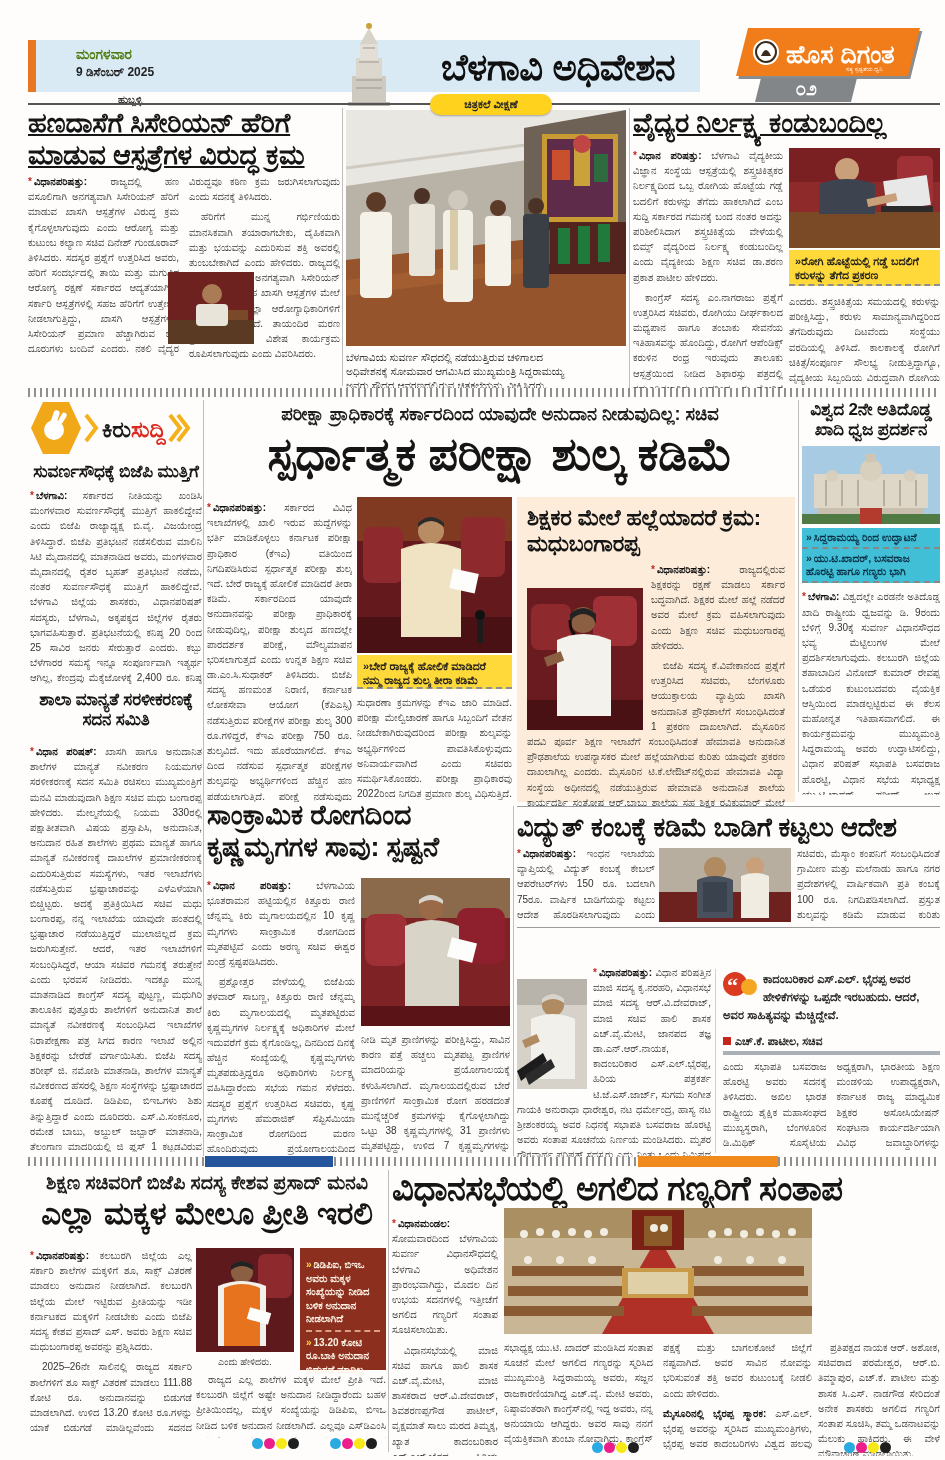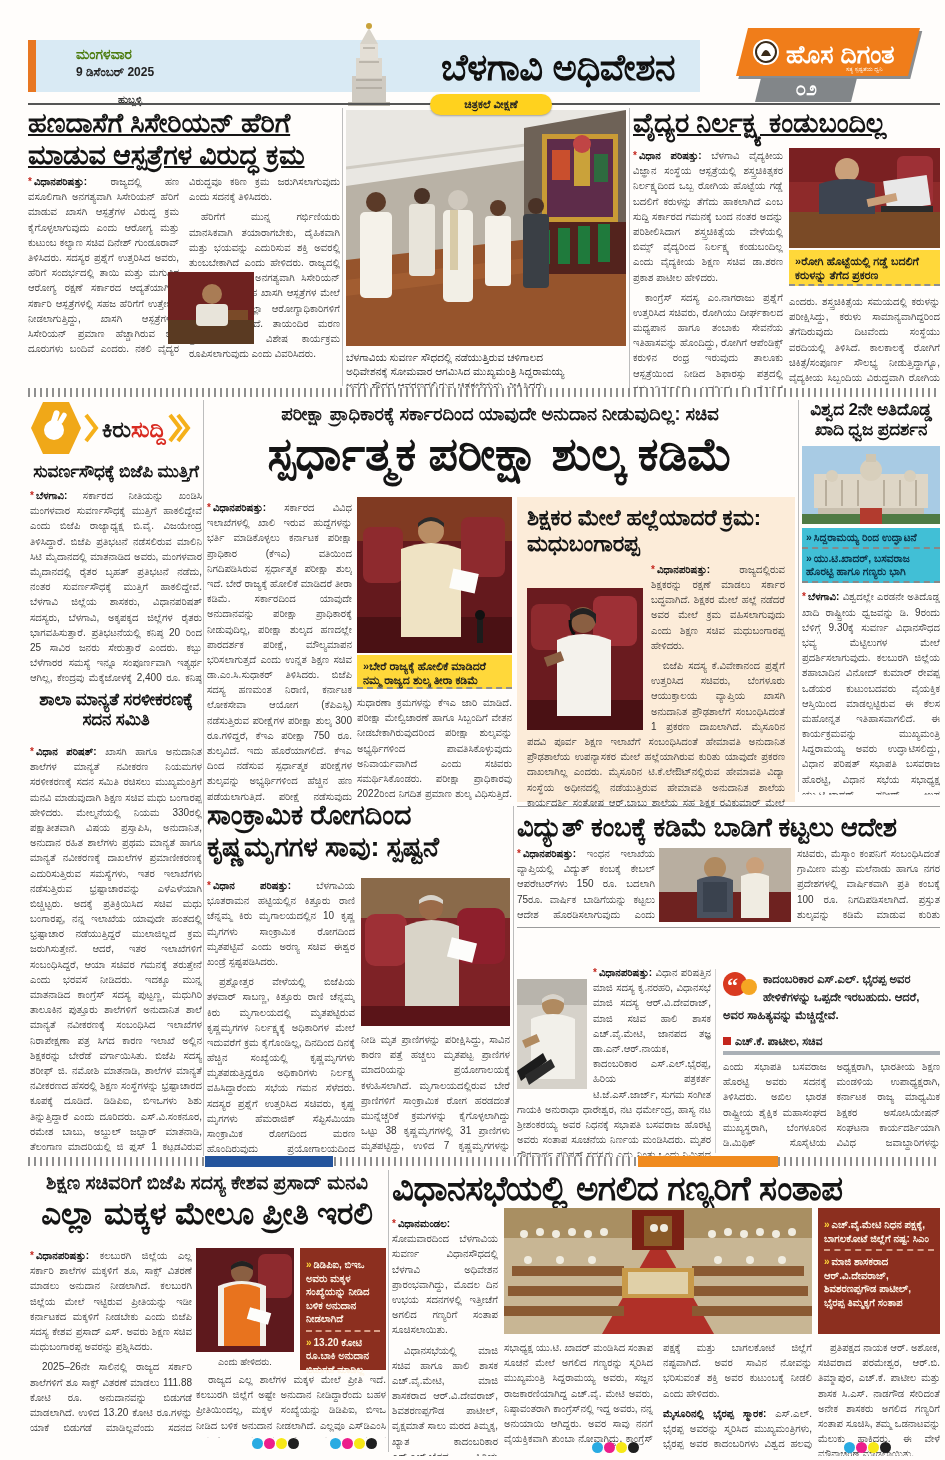--- a/index.html
+++ b/index.html
@@ -476,24 +476,20 @@
             <circle cx="214" cy="52" r="4"></circle>
             <circle cx="246" cy="52" r="4"></circle>
             <circle cx="278" cy="52" r="4"></circle>
           <circle cx="150" cy="20" r="4"></circle>
             <circle cx="160" cy="20" r="4"></circle>
         </g>
         <rect x="118" y="60" width="72" height="30" fill="#c89a4a"></rect>
         <rect x="124" y="64" width="60" height="22" fill="#e0d0a8"></rect>
       </svg>
     </div>
-    <div class="abs redbox" style="left:426px;top:40px;width:122px;height:126px;box-sizing:border-box;">
-      <div class="item"><span class="ar">»</span><span>ಎಚ್.ವೈ.ಮೇಟಿ ನಿಧನ ಪಕ್ಷಕ್ಕೆ, ಬಾಗಲಕೋಟೆ ಜಿಲ್ಲೆಗೆ ನಷ್ಟ: ಸಿಎಂ</span></div>
-      <div class="item"><span class="ar">»</span><span>ಮಾಜಿ ಶಾಸಕರಾದ ಆರ್.ವಿ.ದೇವರಾಜ್, ಶಿವಶರಣಪ್ಪಗೌಡ ಪಾಟೀಲ್, ಭೈರಪ್ಪ ತಿಮ್ಮಕ್ಕಗೆ ಸಂತಾಪ</span></div>
-    </div>
     <div class="abs clip cols2" style="left:112px;top:172px;width:308px;height:116px;">
       <p class="bt">ಸಭಾಧ್ಯಕ್ಷ ಯು.ಟಿ. ಖಾದರ್ ಮಂಡಿಸಿದ ಸಂತಾಪ ಸೂಚನೆ ಮೇಲೆ ಅಗಲಿದ ಗಣ್ಯರನ್ನು ಸ್ಮರಿಸಿದ ಮುಖ್ಯಮಂತ್ರಿ ಸಿದ್ದರಾಮಯ್ಯ ಅವರು, ಸಜ್ಜನ ರಾಜಕಾರಣಿಯಾಗಿದ್ದ ಎಚ್.ವೈ. ಮೇಟಿ ಅವರು, ನಿಷ್ಠಾವಂತರಾಗಿ ಕಾಂಗ್ರೆಸ್‌ನಲ್ಲಿ ಇದ್ದ ಅವರು, ನನ್ನ ಅನುಯಾಯಿ ಆಗಿದ್ದರು. ಅವರ ಸಾವು ನನಗೆ ವೈಯಕ್ತಿಕವಾಗಿ ತುಂಬಾ ನೋವಾಗಿದ್ದು, ಕಾಂಗ್ರೆಸ್ ಪಕ್ಷಕ್ಕೆ ಮತ್ತು ಬಾಗಲಕೋಟೆ ಜಿಲ್ಲೆಗೆ ನಷ್ಟವಾಗಿದೆ. ಅವರ ಸಾವಿನ ನೋವನ್ನು ಭರಿಸುವಂತೆ ಶಕ್ತಿ ಅವರ ಕುಟುಂಬಕ್ಕೆ ನೀಡಲಿ ಎಂದು ಹೇಳಿದರು.</p>
       <p class="bt"><b class="subhead">ಮೈಸೂರಿನಲ್ಲಿ ಭೈರಪ್ಪ ಸ್ಮಾರಕ:</b> <span>ಎಸ್.ಎಲ್. ಭೈರಪ್ಪ ಅವರನ್ನು ಸ್ಮರಿಸಿದ ಮುಖ್ಯಮಂತ್ರಿಗಳು, ಭೈರಪ್ಪ ಅವರ ಕಾದಂಬರಿಗಳು ವಿಶ್ವದ ಹಲವು ಭಾಷೆಗಳಿಗೆ ತರ್ಜುಮೆಗೊಂಡಿವೆ. ಅವರ ಕೆಲವು ಕೃತಿಗಳನ್ನು ಓದಿದ್ದೇನೆ. ಸೈದ್ಧಾಂತಿಕವಾಗಿ ಪ್ರತ್ಯಾಸ ಇದ್ದರೂ ಅವರು ಶ್ರೇಷ್ಠ ಕಾದಂಬರಿಕಾರ. ಅವರು ತೀರಿಹೋದಾಗ ಅಂತಿಮ ದರ್ಶನ ಪಡೆದೆ. ಅವರ ಹೆಸರಿನಲ್ಲಿ ಮೈಸೂರಿನಲ್ಲಿ ಸ್ಮಾರಕ ಮಾಡಲಾಗುವುದು ಎಂದು ಹೇಳಿದರು.</span></p>
 
     </div>
     <div class="abs clip" style="left:426px;top:172px;width:122px;height:116px;">
       <p class="bt ind">ಪ್ರತಿಪಕ್ಷದ ನಾಯಕ ಆರ್. ಅಶೋಕ, ಸಚಿವರಾದ ಪರಮೇಶ್ವರ, ಆರ್.ಬಿ. ತಿಮ್ಮಾಪುರ, ಎಚ್.ಕೆ. ಪಾಟೀಲ ಮತ್ತು ಶಾಸಕ ಸಿ.ಎಸ್. ನಾಡಗೌಡ ಸೇರಿದಂತೆ ಅನೇಕ ಶಾಸಕರು ಅಗಲಿದ ಗಣ್ಯರಿಗೆ ಸಂತಾಪ ಸೂಚಿಸಿ, ತಮ್ಮ ಒಡನಾಟವನ್ನು ಮೆಲುಕು ಹಾಕಿದರು. ಈ ವೇಳೆ ಮೌನಾಚರಣೆ ಮಾಡಲಾಯಿತು.</p>
     </div>
   </div>
   <div class="abs" style="left:592px;top:1438px;"><span class="dot d-c"></span><span class="dot d-m"></span><span class="dot d-y"></span><span class="dot d-k"></span></div>

